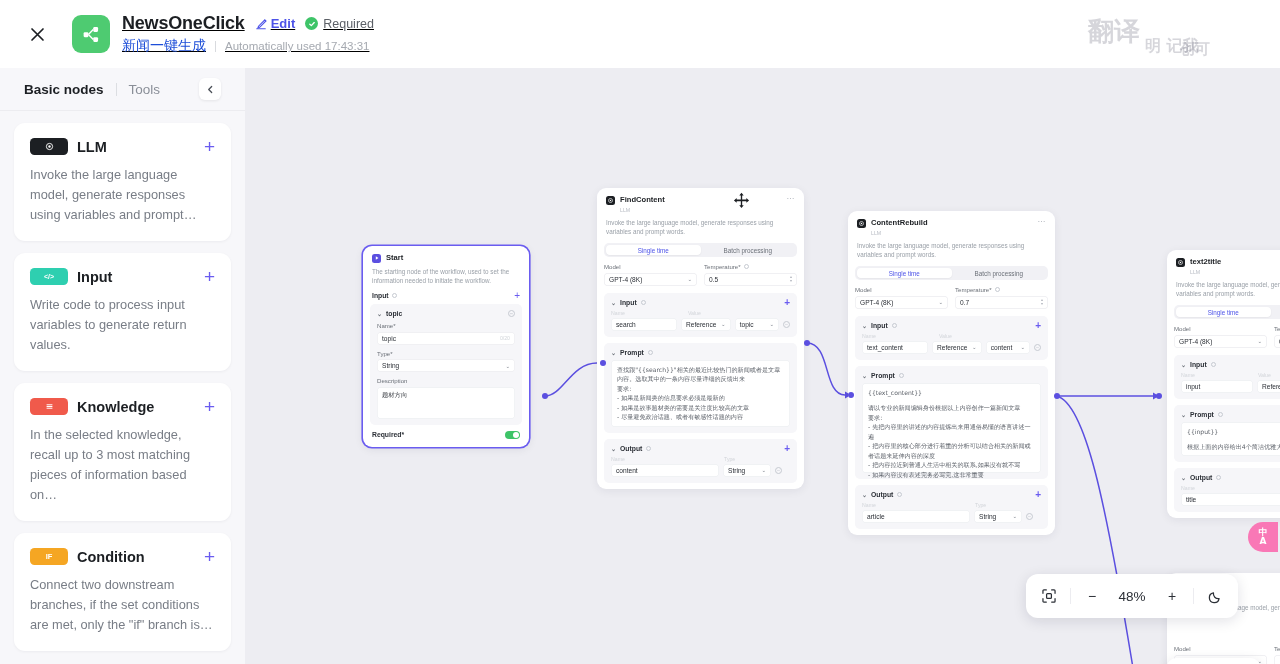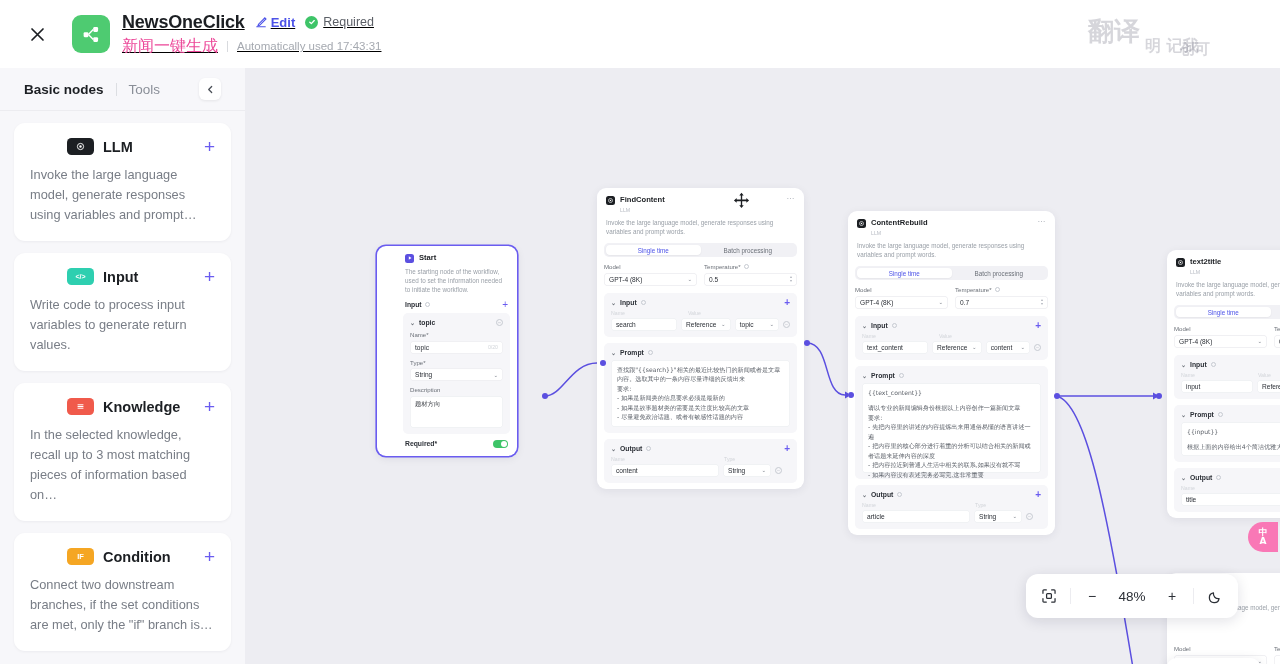--- a/index.html
+++ b/index.html
@@ -37,21 +37,21 @@
   .edit-link {
     display:flex; align-items:center; gap: 4px;
     color: #4d53e8; font-size: 13px; font-weight: bold; cursor:pointer;
   }
   .pub-badge { display:flex; align-items:center; gap:5px; font-size: 12.5px; color:#5b5f66; }
   .pub-dot {
     width: 13px; height: 13px; border-radius: 50%;
     background: #3ec468; display:flex; align-items:center; justify-content:center;
   }
   .sub-row { display:flex; align-items:center; gap:9px; margin-top: 3px; }
-  .wf-subtitle { font-size: 16px; color: #ec4899; }
+  .wf-subtitle { font-size: 14px; color: #1d4ed8; }
   .sub-div { width:1px; height: 11px; background:#d8dade; }
   .saved-text { font-size: 11.5px; color: #a5a9b0; }
 
   .topbar-right {
     margin-left: auto; margin-right: 18px;
     display:flex; align-items:center; gap: 14px;
   }
   .btn {
     height: 34px; padding: 0 16px;
     border-radius: 8px; font-size: 13.5px; font-weight: bold;
@@ -105,23 +105,23 @@
     cursor:pointer; color:#4a4f57; font-size: 11px;
   }
   .side-list { padding: 12px 14px; display:flex; flex-direction:column; gap: 12px; overflow:hidden; }
   .node-card {
     background:#fff; border-radius: 11px; padding: 14px 16px 16px 16px;
     box-shadow: 0 1px 3px rgba(20,20,40,.05);
     cursor: pointer;
   }
   .node-card-head { display:flex; align-items:center; gap: 9px; }
   .nc-icon {
-    width: 27px; height: 17px; border-radius: 4.5px;
+    width: 38px; height: 17px; border-radius: 4.5px;
     display:flex; align-items:center; justify-content:center;
-    flex:0 0 auto; font-size: 9px; color:#fff; font-weight:bold;margin-left:37px;
+    flex:0 0 auto; font-size: 9px; color:#fff; font-weight:bold;
   }
   .nc-title { font-size: 14.5px; font-weight: bold; color:#1c1f23; }
   .nc-plus { margin-left:auto; color:#6a5cf0; font-size: 19px; line-height:1; cursor:pointer; }
   .nc-desc { margin-top: 9px; font-size: 12.8px; line-height: 20px; color: #787d86; }
 
   
   .canvas {
     position:absolute; top: 68px; left: 245px; width: 1035px; height: 596px;
     background: #ededf2;
     overflow: hidden;
@@ -369,21 +369,21 @@
     <path d="M812 328 C 840 336, 860 430, 888 600" stroke="#5b4fe0" stroke-width="1.5" fill="none"></path>
   </svg>
 
   <div class="port" style="left:297px; top:325px;"></div>
   <div class="port" style="left:355px; top:292px;"></div>
   <div class="port" style="left:559px; top:272px;"></div>
   <div class="port" style="left:603px; top:324px;"></div>
   <div class="port" style="left:809px; top:325px;"></div>
   <div class="port" style="left:911px; top:325px;"></div>
 
-  <div class="gnode selected" style="left:132px; top:178px; width:140px;padding-left:19px;">
+  <div class="gnode selected" style="left:118px; top:178px; width:166px;">
     <div class="gn-head">
       <span class="gn-ico" style="background:#5b4fe0;">
         <svg width="6" height="6" viewBox="0 0 8 8" fill="#fff">
             <path d="M2.4 1.6 L6 4 L2.4 6.4 Z"></path>
           </svg>
       </span>
       <span class="gn-name">Start</span>
     </div>
     <div class="gn-desc">The starting node of the workflow, used to set the information needed to initiate the workflow.</div>
     <div style="display:flex;align-items:center;padding:0 9px 5px 9px;">

